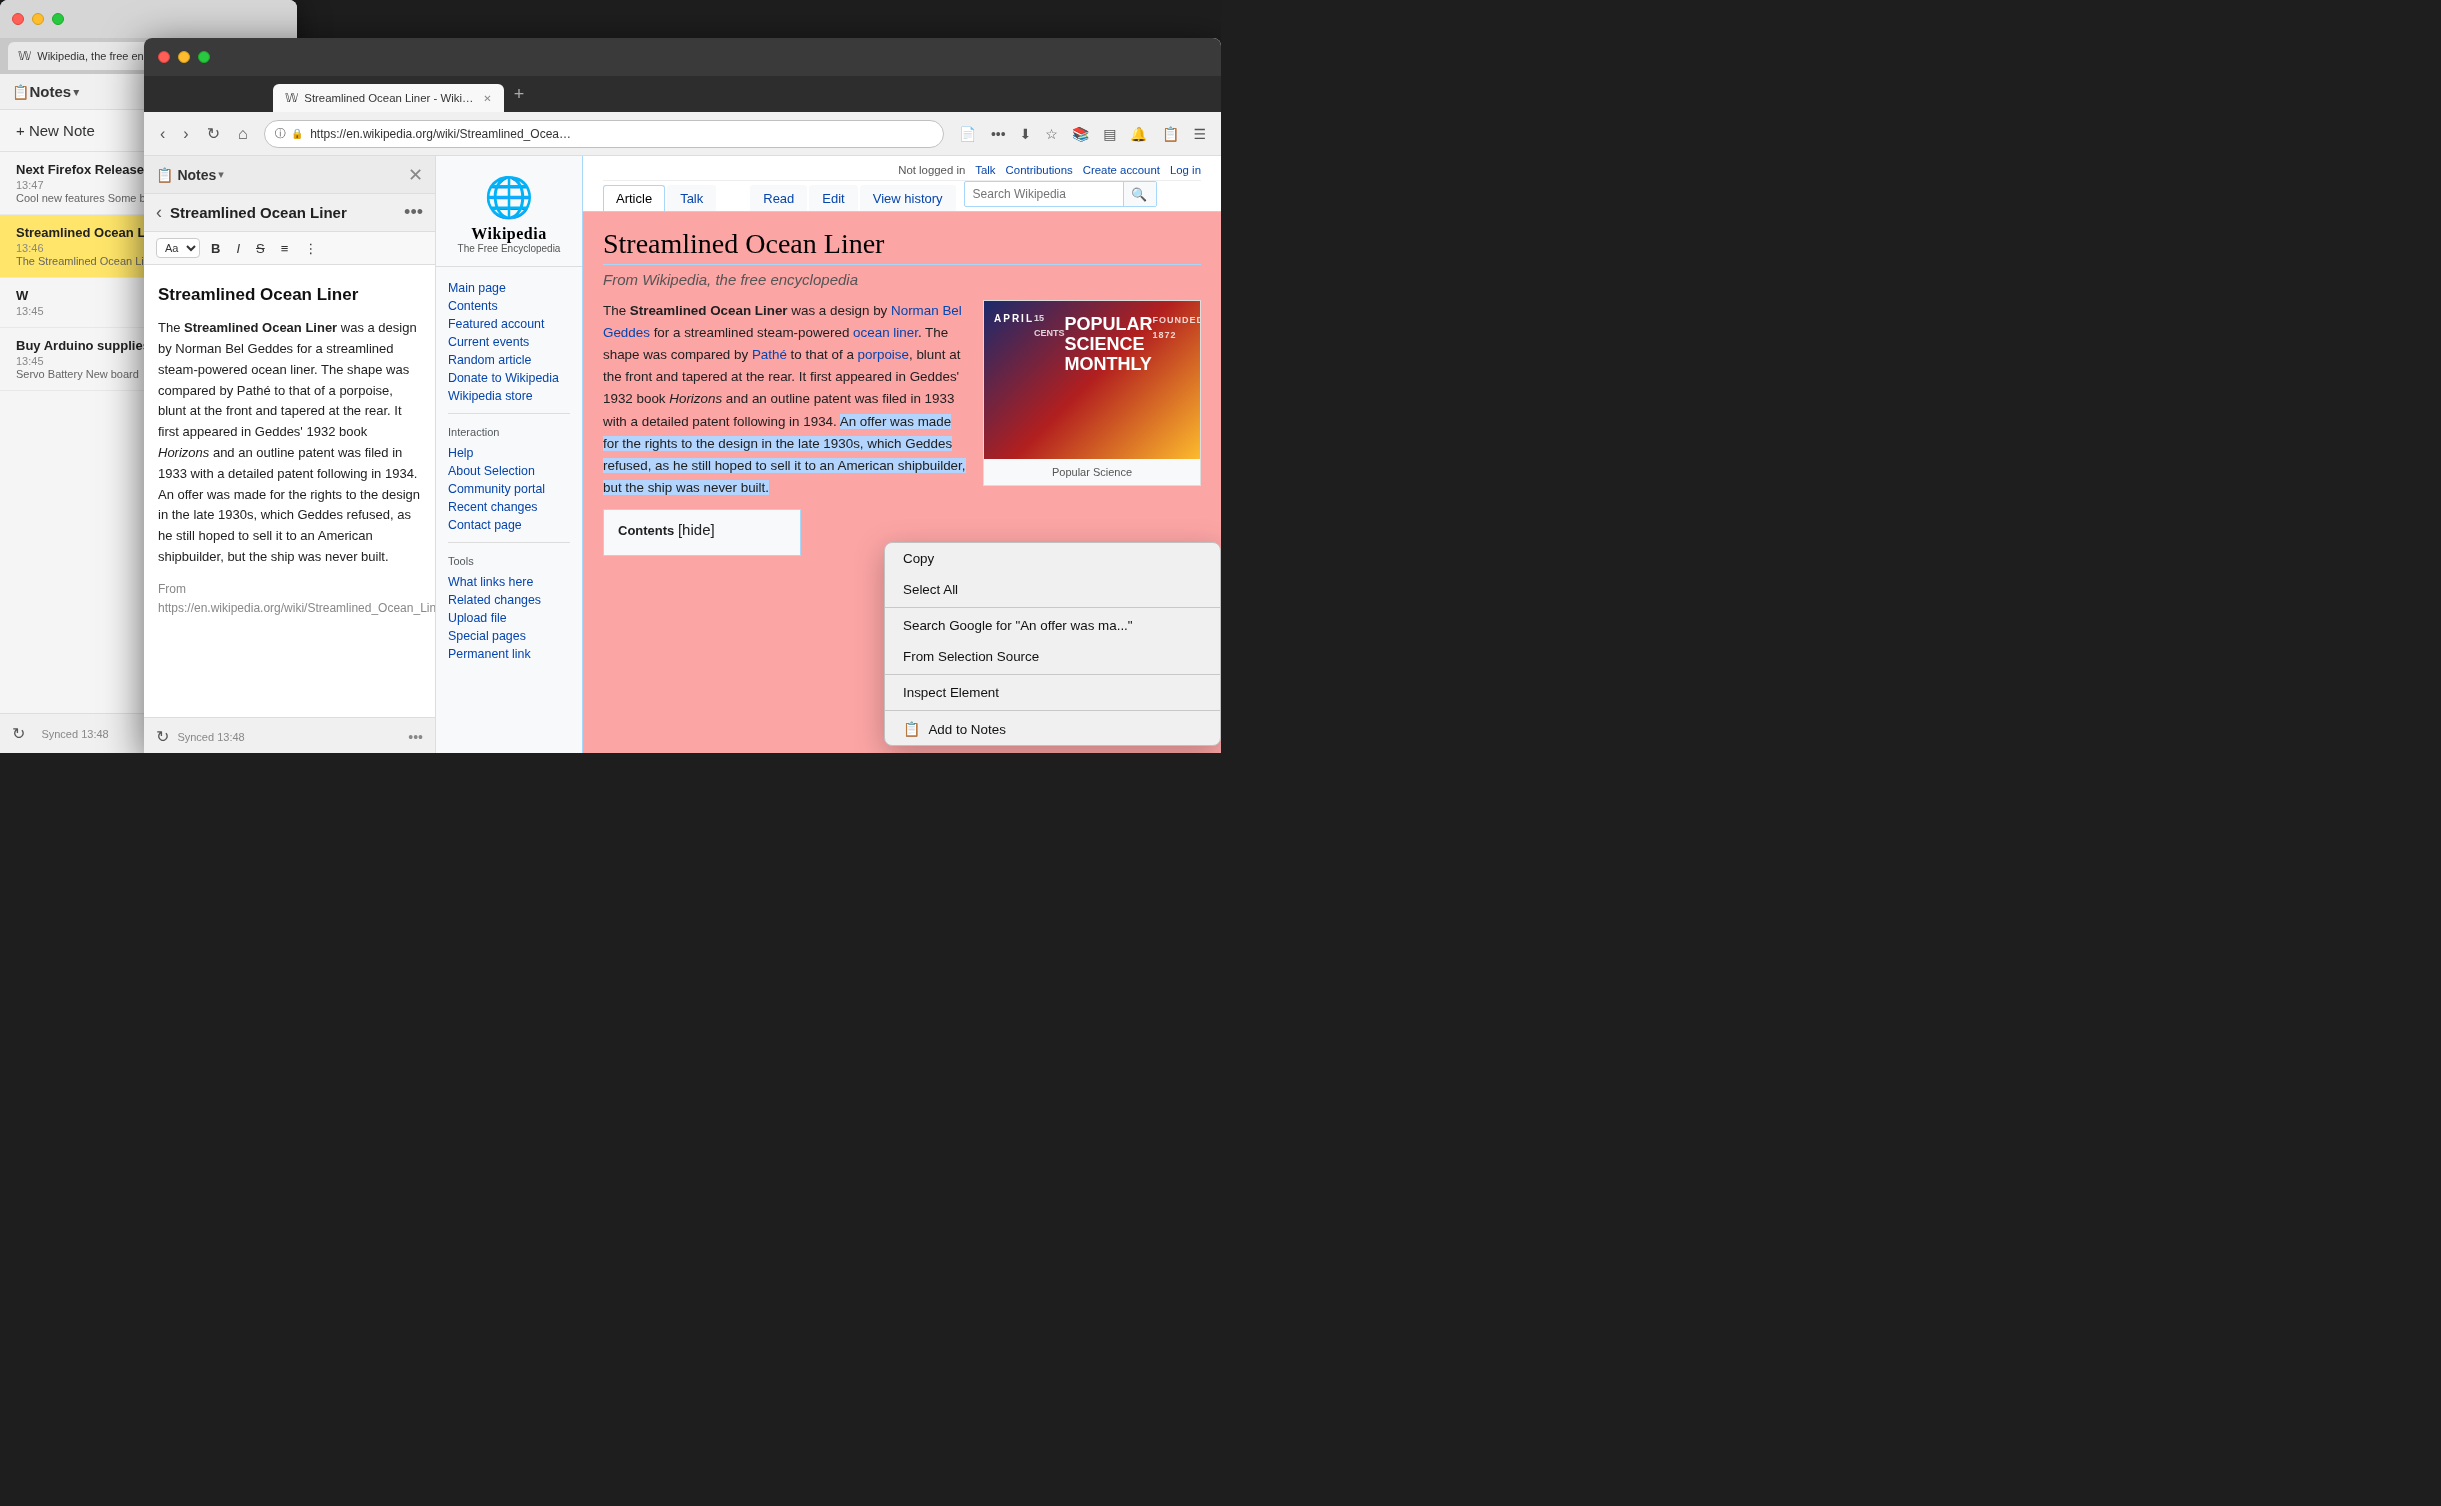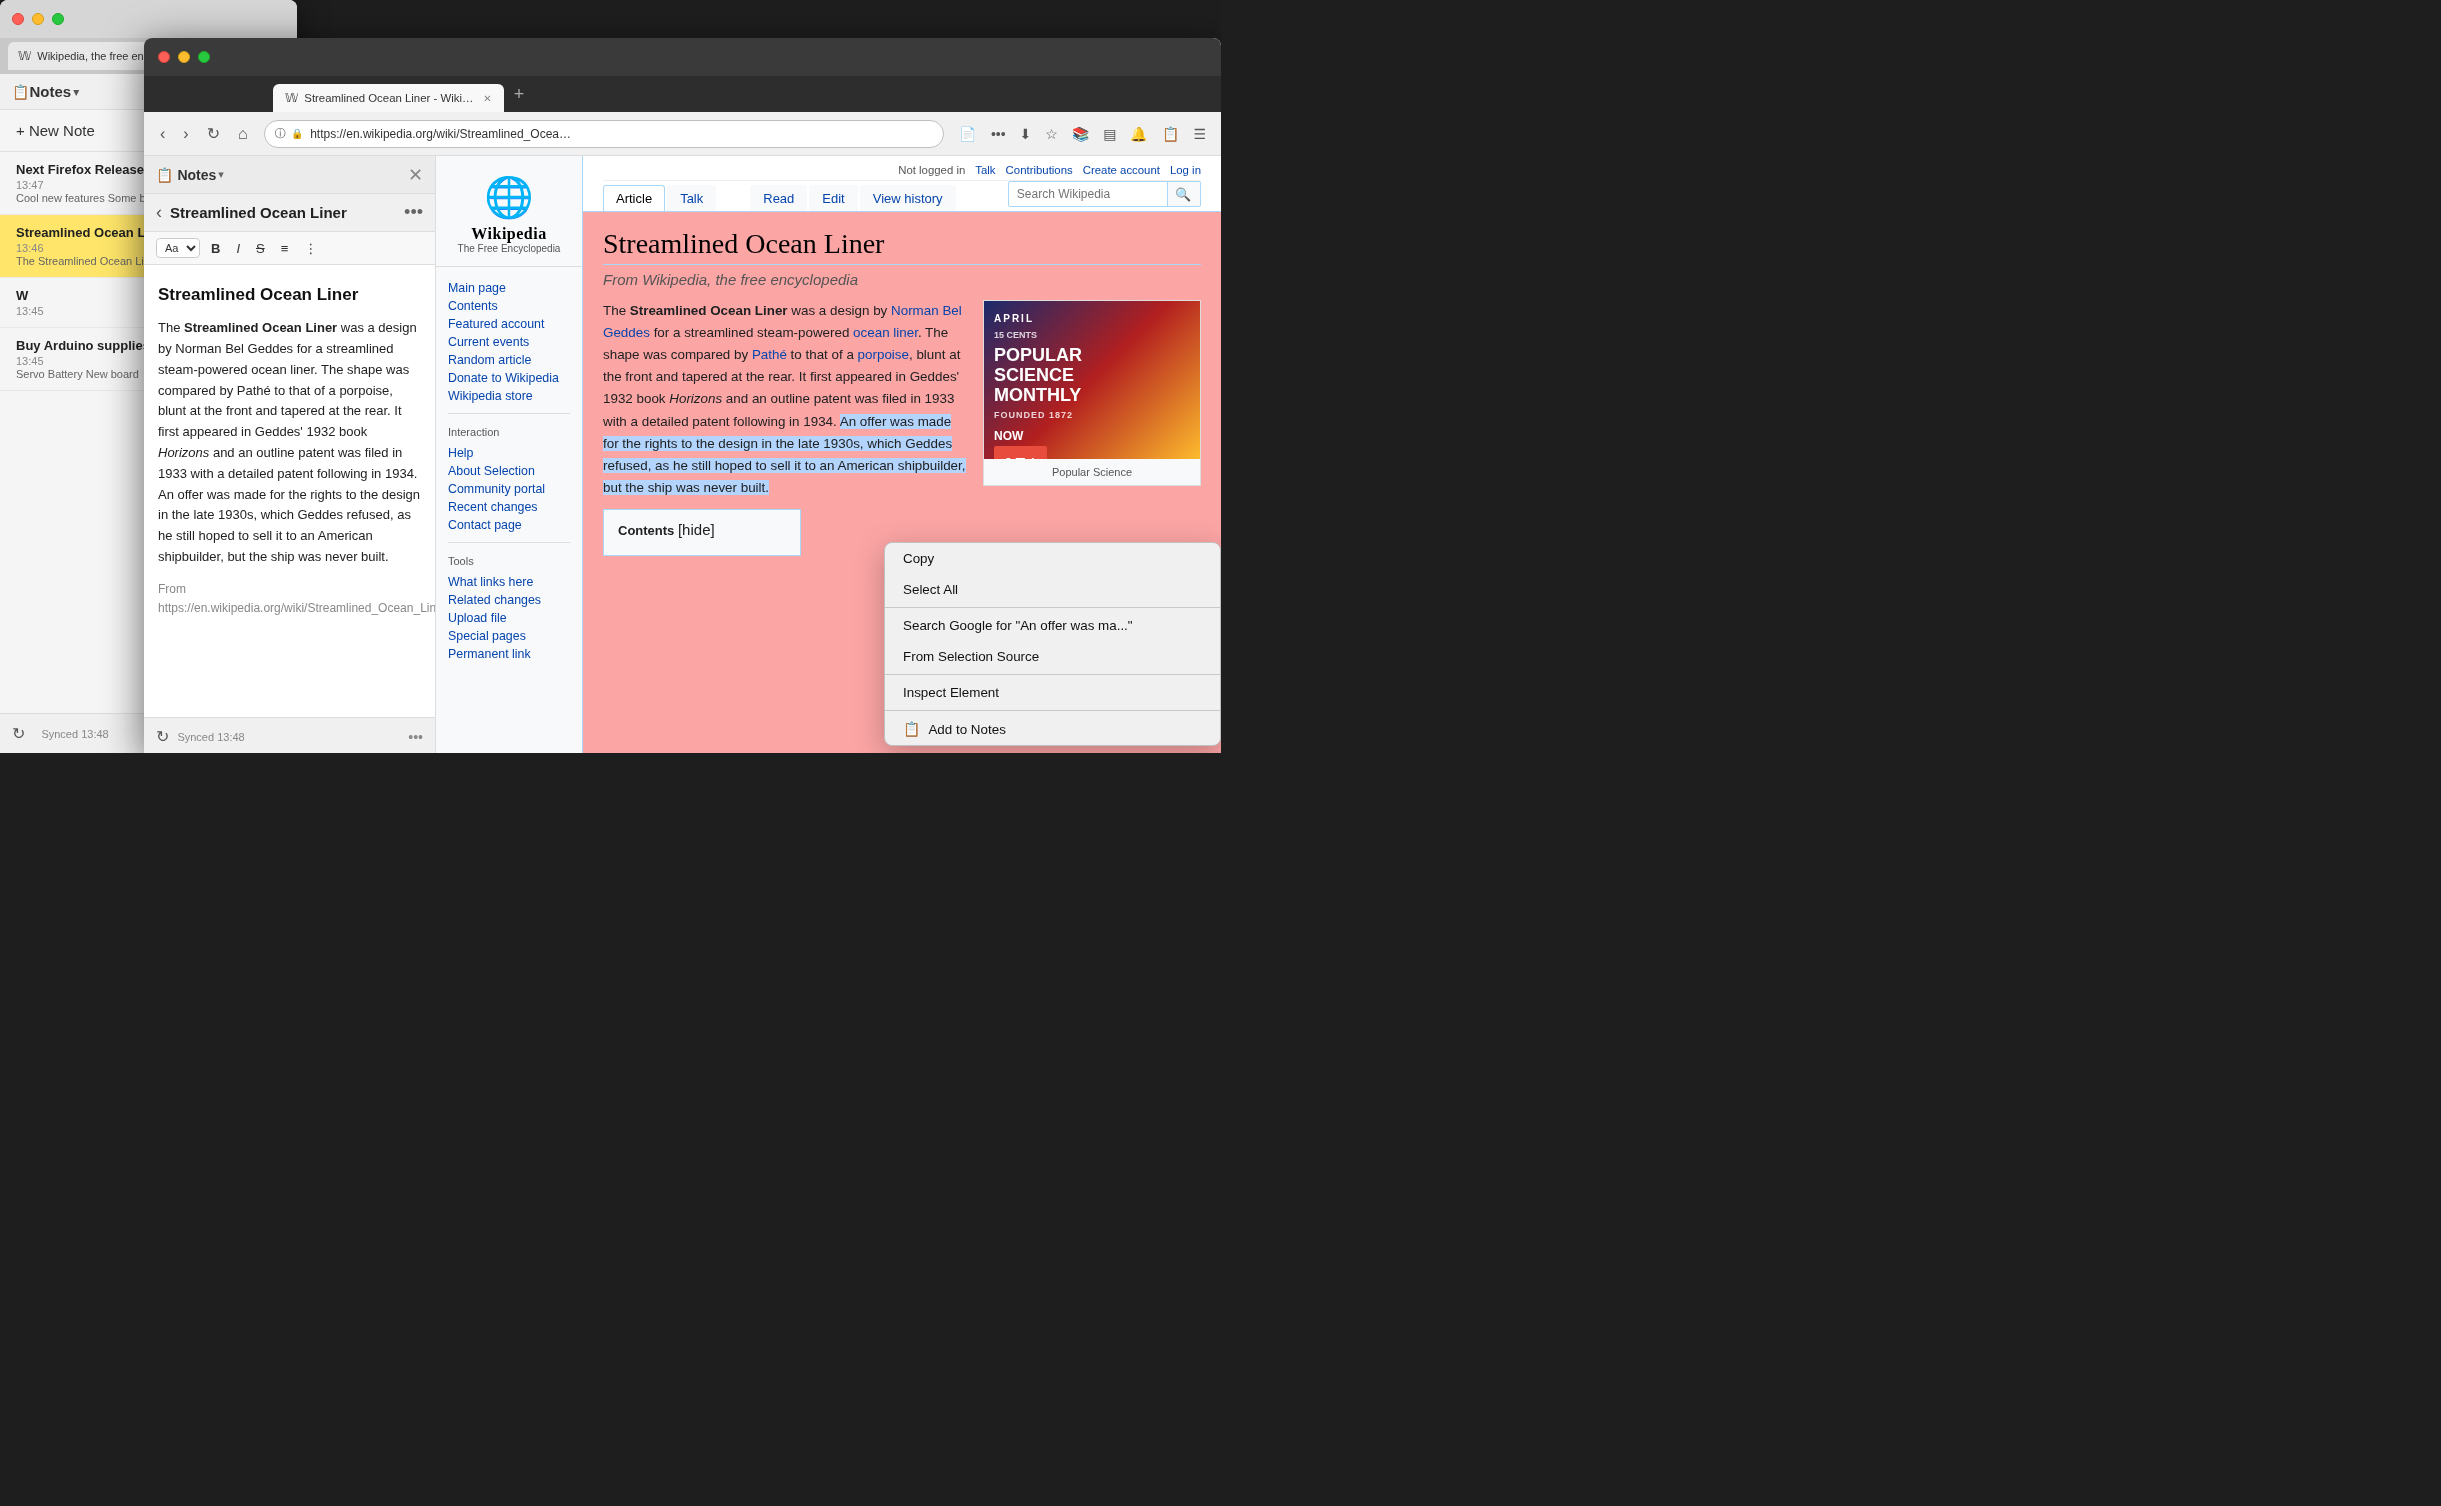--- a/index.html
+++ b/index.html
@@ -284,22 +284,21 @@
       justify-content: flex-end;
       align-items: center;
       gap: 10px;
       padding: 4px 0;
       border-bottom: 1px solid #eee;
     }
     .wiki-user-bar a { color: #0645ad; text-decoration: none; font-size: 11.4px; cursor: pointer; }
     .wiki-tabs {
       display: flex;
       align-items: flex-end;
-      gap: 0;
-      justify-content: space-between;
+      gap: 8px;
     }
     .wiki-tabs-left { display: flex; gap: 2px; align-items: flex-end; }
     .wiki-tab {
       padding: 5px 12px;
       font-size: 13px;
       color: #0645ad;
       cursor: pointer;
       border: 1px solid transparent;
       border-bottom: none;
       border-radius: 3px 3px 0 0;
@@ -372,21 +371,21 @@
       font-size: 11px;
       color: rgba(255,255,255,0.9);
       font-weight: bold;
       position: relative;
       overflow: hidden;
     }
     .popular-science-overlay {
       position: absolute;
       top: 0; left: 0; right: 0; bottom: 0;
       display: flex;
-      flex-direction: column;
+      flex-direction: row;
       align-items: flex-start;
       justify-content: flex-start;
       padding: 10px;
       background: linear-gradient(135deg, #1a2a6c 0%, #b21f1f 50%, #fdbb2d 100%);
     }
     .ps-label { font-size: 10px; color: #fff; font-weight: bold; letter-spacing: 2px; text-transform: uppercase; }
     .ps-title { font-size: 18px; font-weight: 900; color: #fff; line-height: 1.1; margin-top: 4px; }
     .ps-subtitle { font-size: 9px; color: rgba(255,255,255,0.8); margin-top: 2px; text-transform: uppercase; letter-spacing: 1px; }
     .wiki-img-caption { font-size: 11px; color: #555; padding: 4px 6px; text-align: center; }
     .wiki-contents-box {

